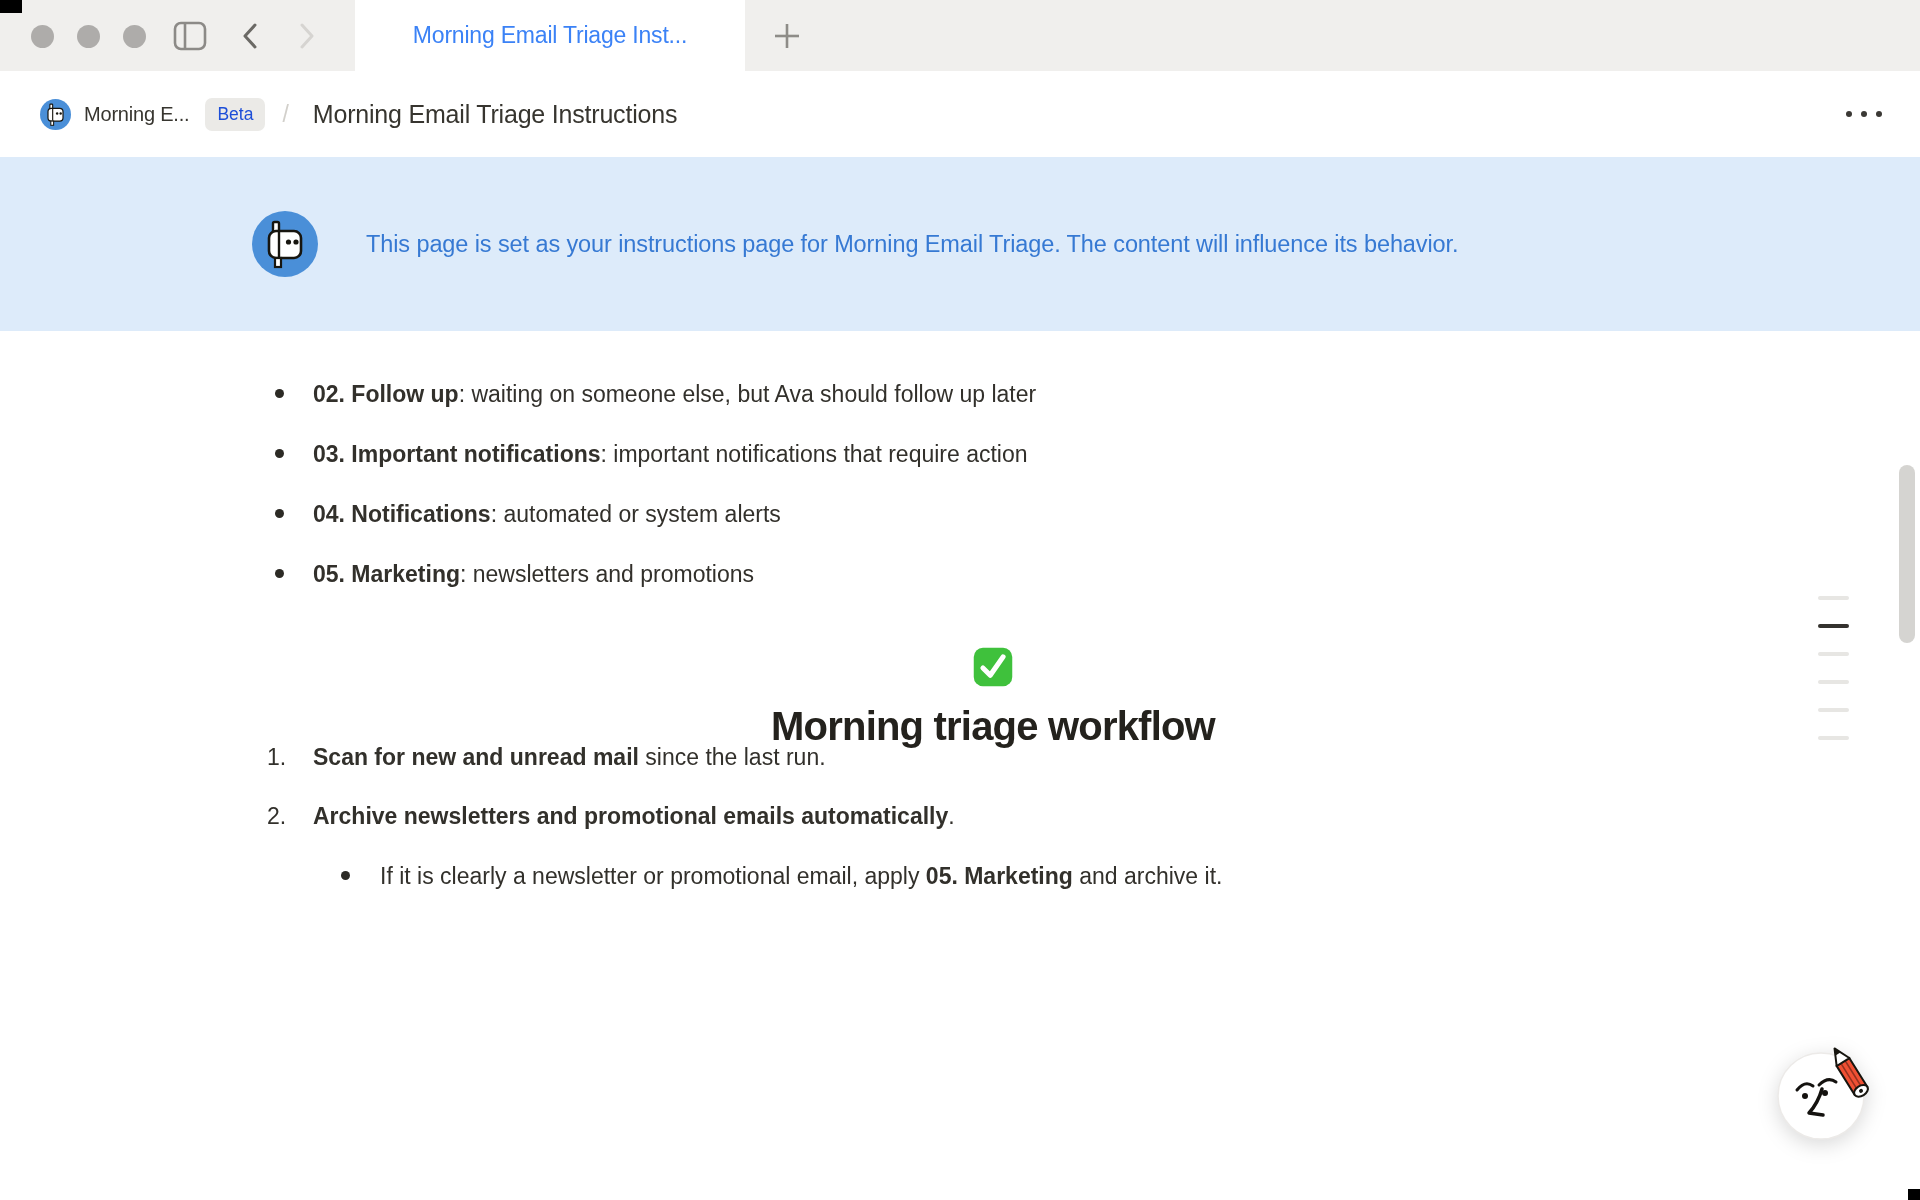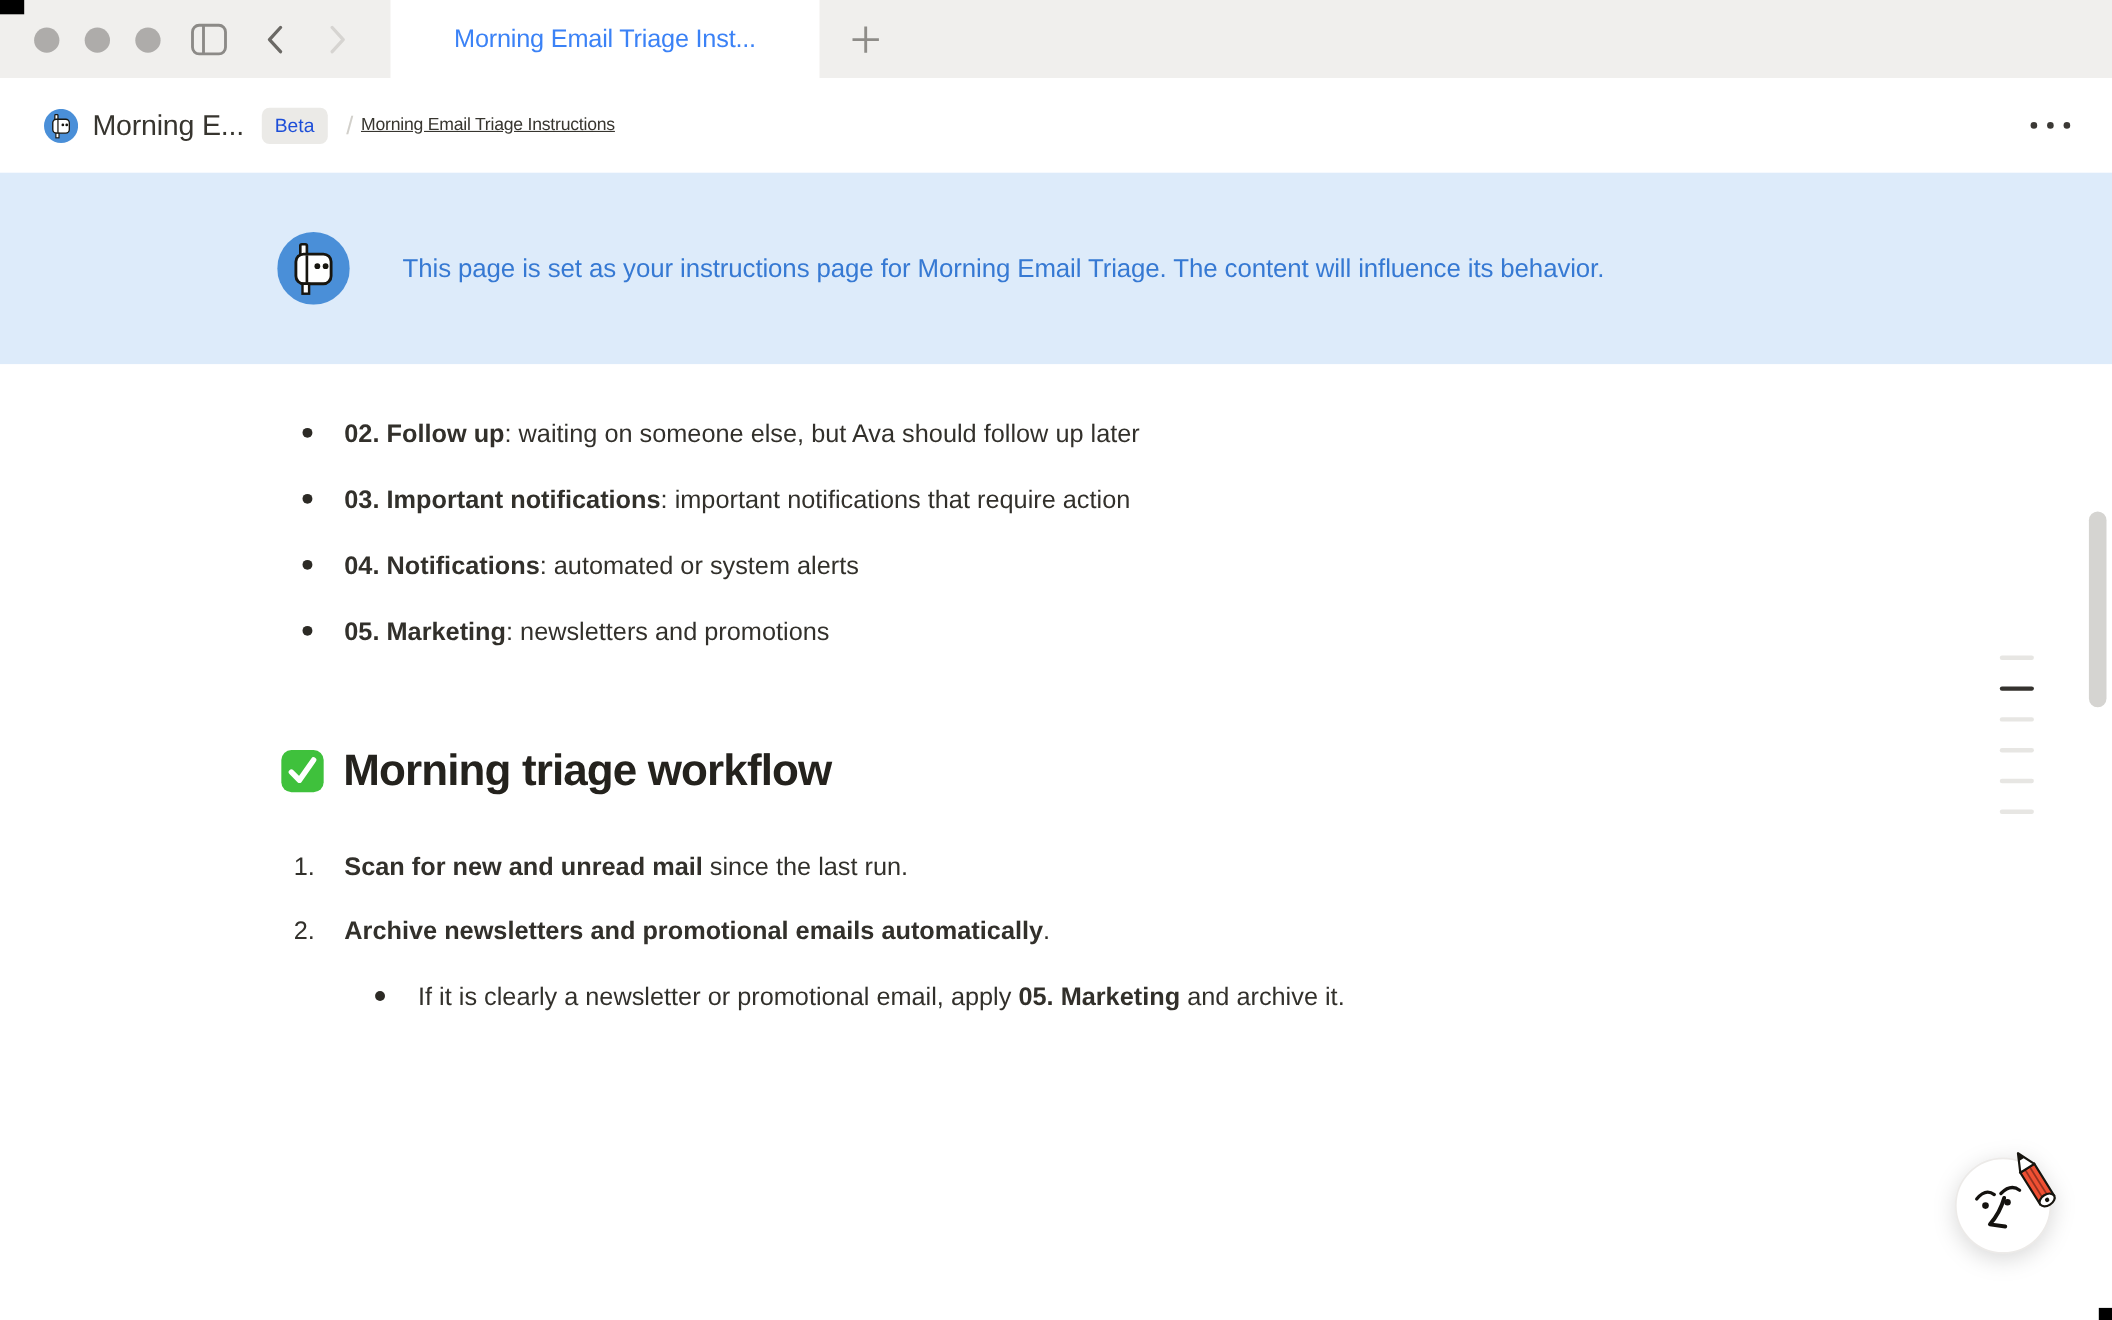--- a/index.html
+++ b/index.html
@@ -13,42 +13,42 @@
   .lights { position:absolute; left:31px; top:25px; display:flex; gap:23px; }
   .light { width:23px; height:23px; border-radius:50%; background:#aeacaa; }
   .tb-icon { position:absolute; top:0; height:71px; display:flex; align-items:center; justify-content:center; }
   .tab { position:absolute; left:355px; top:0; width:390px; height:71px; background:#ffffff;
          display:flex; align-items:center; justify-content:center; }
   .tab-title { font-size:23px; color:#3b82f6; letter-spacing:-0.2px; }
 
   
   .crumbrow { position:absolute; top:71px; left:0; width:1920px; height:86px; background:#ffffff;
               display:flex; align-items:center; padding-left:40px; }
-  .crumb-name { font-size:26px; color:#37352f; margin-left:13px; letter-spacing:-0.2px; }
+  .crumb-name { font-size:20px; color:#37352f; margin-left:13px; letter-spacing:-0.2px; }
   .beta { margin-left:16px; background:#ebeae7; color:#1d4ed8; font-size:17.5px;
           padding:6px 12px; border-radius:7px; }
   .crumb-sep { margin-left:17px; font-size:23px; color:#d2d0cb; }
-  .crumb-page { margin-left:7px; font-size:16px; color:#37352f; letter-spacing:-0.2px;text-decoration:underline; }
+  .crumb-page { margin-left:24px; font-size:25px; color:#37352f; letter-spacing:-0.2px; }
   .more { position:absolute; right:32px; top:50%; transform:translateY(-50%);
           display:flex; gap:9px; padding:6px; cursor:pointer; }
   .more i { width:6px; height:6px; border-radius:50%; background:#3b3935; }
 
   
   .callout { position:absolute; top:157px; left:0; width:1920px; height:174px; background:#ddebfa;
              display:flex; align-items:center; padding-left:252px; }
   .callout-text { margin-left:48px; max-width:1290px; font-size:23.5px; line-height:40px;
                   color:#3679d3; letter-spacing:-0.1px; }
 
   
   .content { position:absolute; top:331px; left:253px; width:1480px; color:#32302b; }
   h2.h { display:flex; align-items:center; gap:15px; font-size:40px; font-weight:700;
          color:#24221d; letter-spacing:-0.8px; height:52px; }
   .h-emoji { width:44px; height:44px; flex:0 0 44px; }
   .h1x { margin-top:67px; }
-  .h2x { margin-top:86px; }
+  .h2x { margin-top:56px;flex-direction:column; }
   .intro { margin-top:47px; font-size:23px; line-height:30px; }
   .blist { margin-top:48px; list-style:none; }
   .blist li { position:relative; padding-left:60px; height:30px; margin-bottom:30px;
               font-size:23px; line-height:30px; }
   .blist li:last-child { margin-bottom:0; }
   .dot { position:absolute; left:22px; top:10px; width:9px; height:9px; border-radius:50%; background:#2c2a25; }
   .b { font-weight:700; }
   .nlist { margin-top:45px; }
   .nitem { position:relative; padding-left:60px; height:30px; margin-bottom:29px;
            font-size:23px; line-height:30px; }

